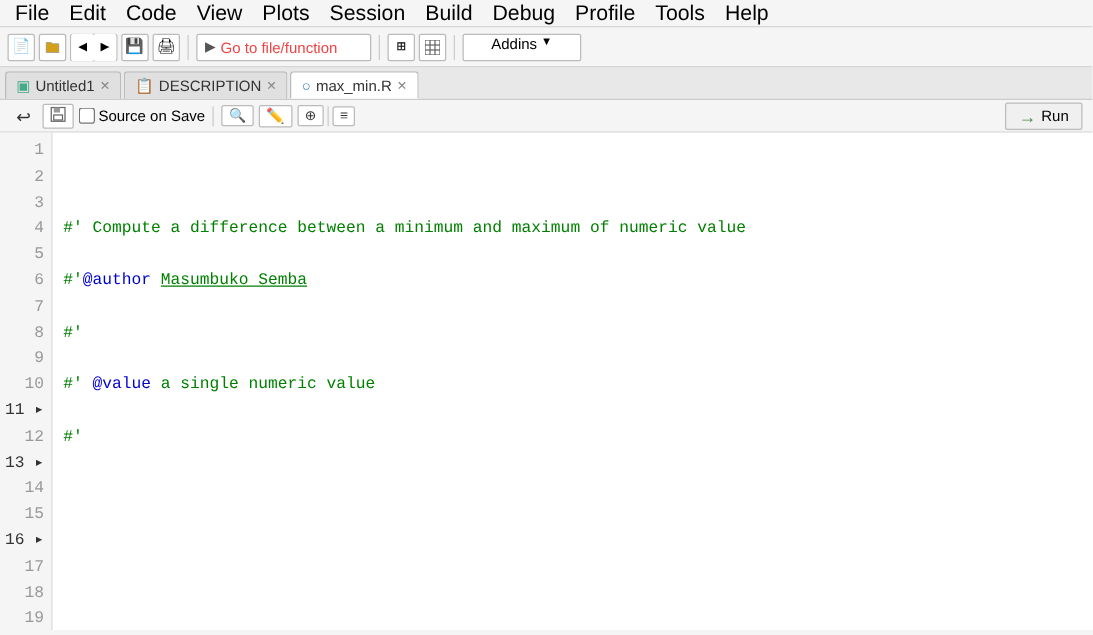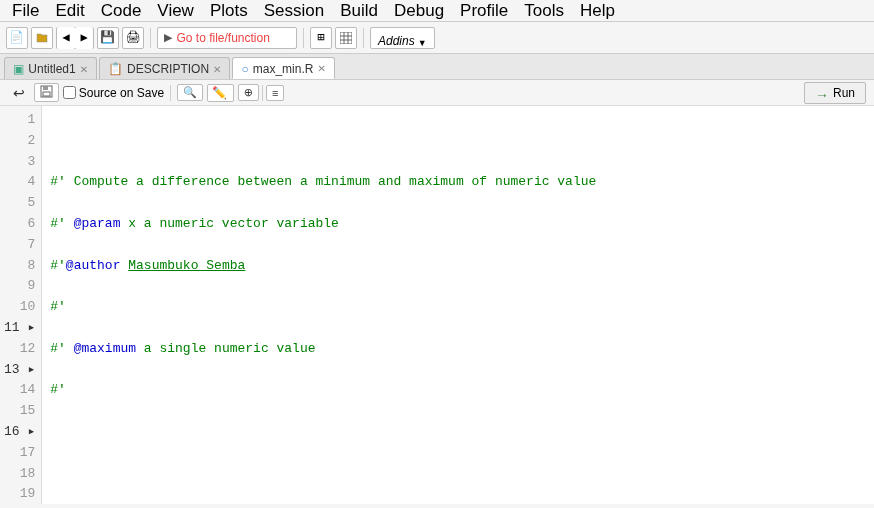--- a/index.html
+++ b/index.html
@@ -43,26 +43,25 @@
     }
     .toolbar-sep { width: 1px; height: 20px; background: #ccc; margin: 0 3px; }
     .toolbar-goto {
       display: flex; align-items: center;
       border: 1px solid #bbb; background: #fff;
       border-radius: 2px; padding: 0 6px;
       height: 22px; font-size: 12px; font-family: Arial, sans-serif;
       color: #555; gap: 4px; cursor: pointer; min-width: 140px;
     }
     .addins-btn {
-      display: flex; align-items: flex-end; gap: 3px;
+      display: flex; align-items: flex-start; gap: 3px;
       border: 1px solid #bbb; background: #fff;
-      border-radius: 2px; padding: 0 7px; height: 22px;
+      border-radius: 2px; padding: 0 22px; height: 22px;
       font-size: 12px; font-family: Arial, sans-serif;
       cursor: pointer;
-      font-style: italic;
     }
 
     
     #tabbar {
       background: #e8e8e8;
       border-bottom: 1px solid #ccc;
       display: flex;
       align-items: flex-end;
       height: 26px;
       padding: 0 4px;
@@ -265,24 +264,23 @@
     <span class="line-num">15</span>
     <span class="line-num has-marker">16 ▸</span>
     <span class="line-num">17</span>
     <span class="line-num">18</span>
     <span class="line-num">19</span>
 
   </div>
   <div id="code-area">
 <span class="code-line"> </span>
 <span class="code-line"><span class="c-comment">#' Compute a difference between a minimum and maximum of numeric value</span></span>
-<span class="code-line"><span class="c-comment">#' </span><span class="c-roxygen-tag">@param</span><span class="c-comment"> x a numeric vector variable</span></span>
 <span class="code-line"><span class="c-comment">#'</span><span class="c-roxygen-tag">@author</span><span class="c-comment"> </span><span class="c-author-name">Masumbuko Semba</span></span>
 <span class="code-line"><span class="c-comment">#'</span></span>
-<span class="code-line"><span class="c-comment">#' </span><span class="c-roxygen-tag">@maximum</span><span class="c-comment"> a single numeric value</span></span>
+<span class="code-line"><span class="c-comment">#' </span><span class="c-roxygen-tag">@value</span><span class="c-comment"> a single numeric value</span></span>
 <span class="code-line"><span class="c-comment">#'</span></span>
 
 
 
 
 
 
 
 
 

